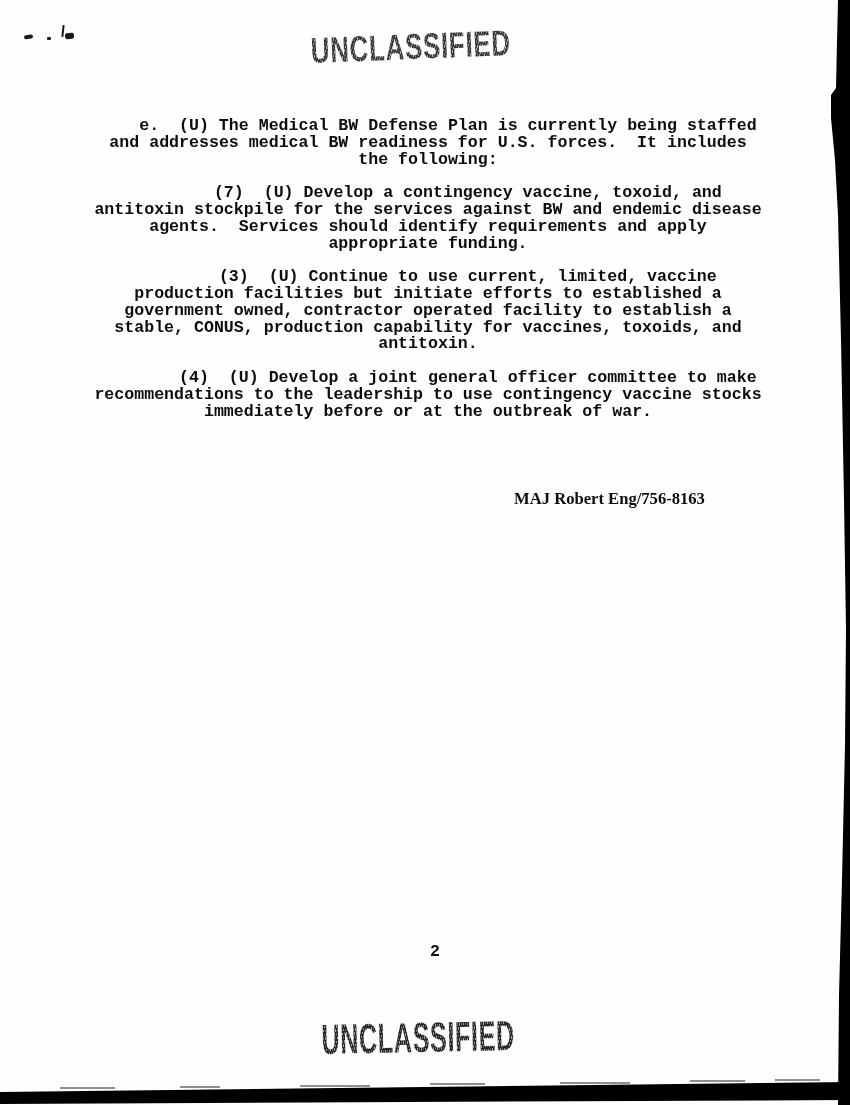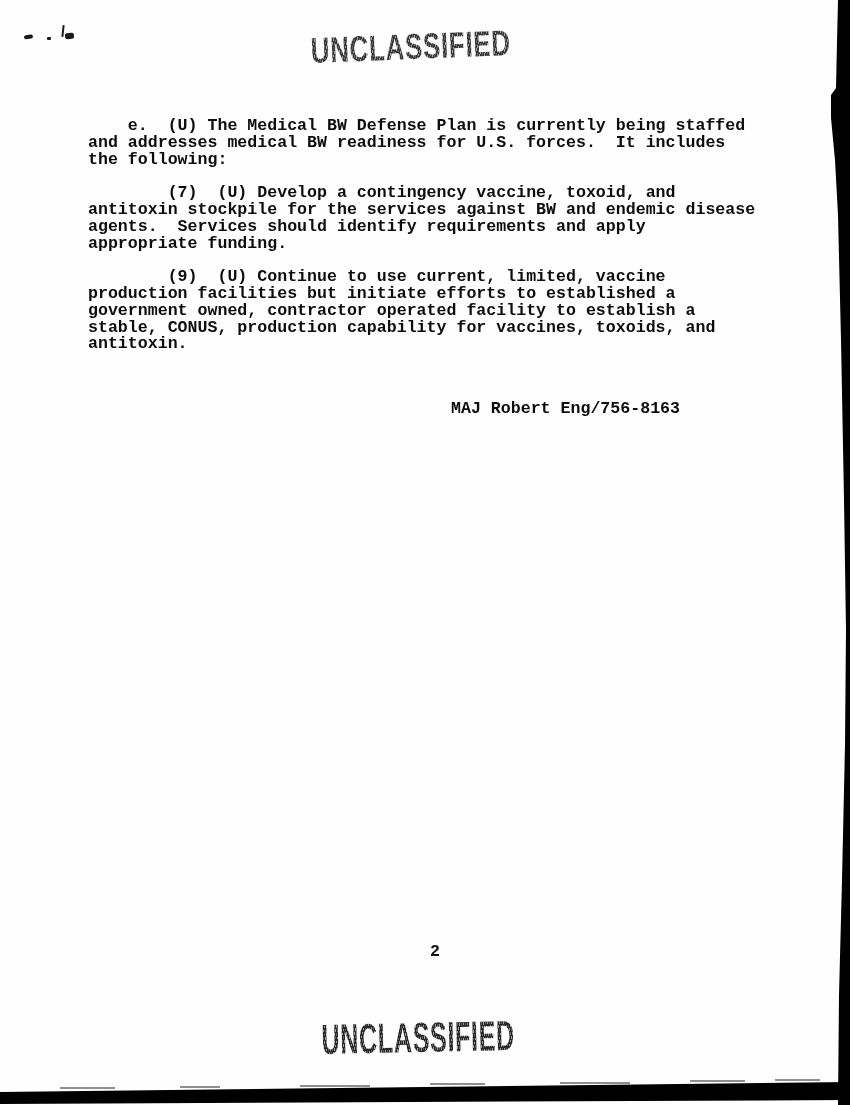--- a/index.html
+++ b/index.html
@@ -55,24 +55,26 @@
     width: 680px;
   }
   .body-text pre {
     margin: 0 0 16.8px 0;
     font-family: "Liberation Mono", monospace;
     font-weight: 700;
     font-size: 16.6px;
     line-height: 16.8px;
     color: #0d0d0d;
     white-space: pre;
+    text-align: center;
   }
   .body-text pre.signature {
-    margin-top: 48px;
+    margin-top: 71px;
     padding-left: 363px;
+    font-family: Liberation Serif, serif;
   }
   .page-number {
     position: absolute;
     left: 430px;
     top: 944px;
     font-family: "Liberation Mono", monospace;
     font-weight: 700;
     font-size: 16.6px;
     line-height: 16.8px;
     color: #0d0d0d;
@@ -106,25 +108,28 @@
   <div class="stamp top">UNCLASSIFIED</div>
 
   <main class="body-text">
     <pre>    e.  (U) The Medical BW Defense Plan is currently being staffed
 and addresses medical BW readiness for U.S. forces.  It includes
 the following:</pre>
     <pre>        (7)  (U) Develop a contingency vaccine, toxoid, and
 antitoxin stockpile for the services against BW and endemic disease
 agents.  Services should identify requirements and apply
 appropriate funding.</pre>
-    <pre>        (9)  (U) Continue to use current, limited, vaccine
+    <pre>        (3)  (U) Continue to use current, limited, vaccine
 production facilities but initiate efforts to established a
 government owned, contractor operated facility to establish a
 stable, CONUS, production capability for vaccines, toxoids, and
 antitoxin.</pre>
+    <pre>        (4)  (U) Develop a joint general officer committee to make
+recommendations to the leadership to use contingency vaccine stocks
+immediately before or at the outbreak of war.</pre>
     <pre class="signature">MAJ Robert Eng/756-8163</pre>
   </main>
 
   <div class="page-number">2</div>
 
   <div class="stamp bottom">UNCLASSIFIED</div>
 
 </div>
 
 </body></html>

